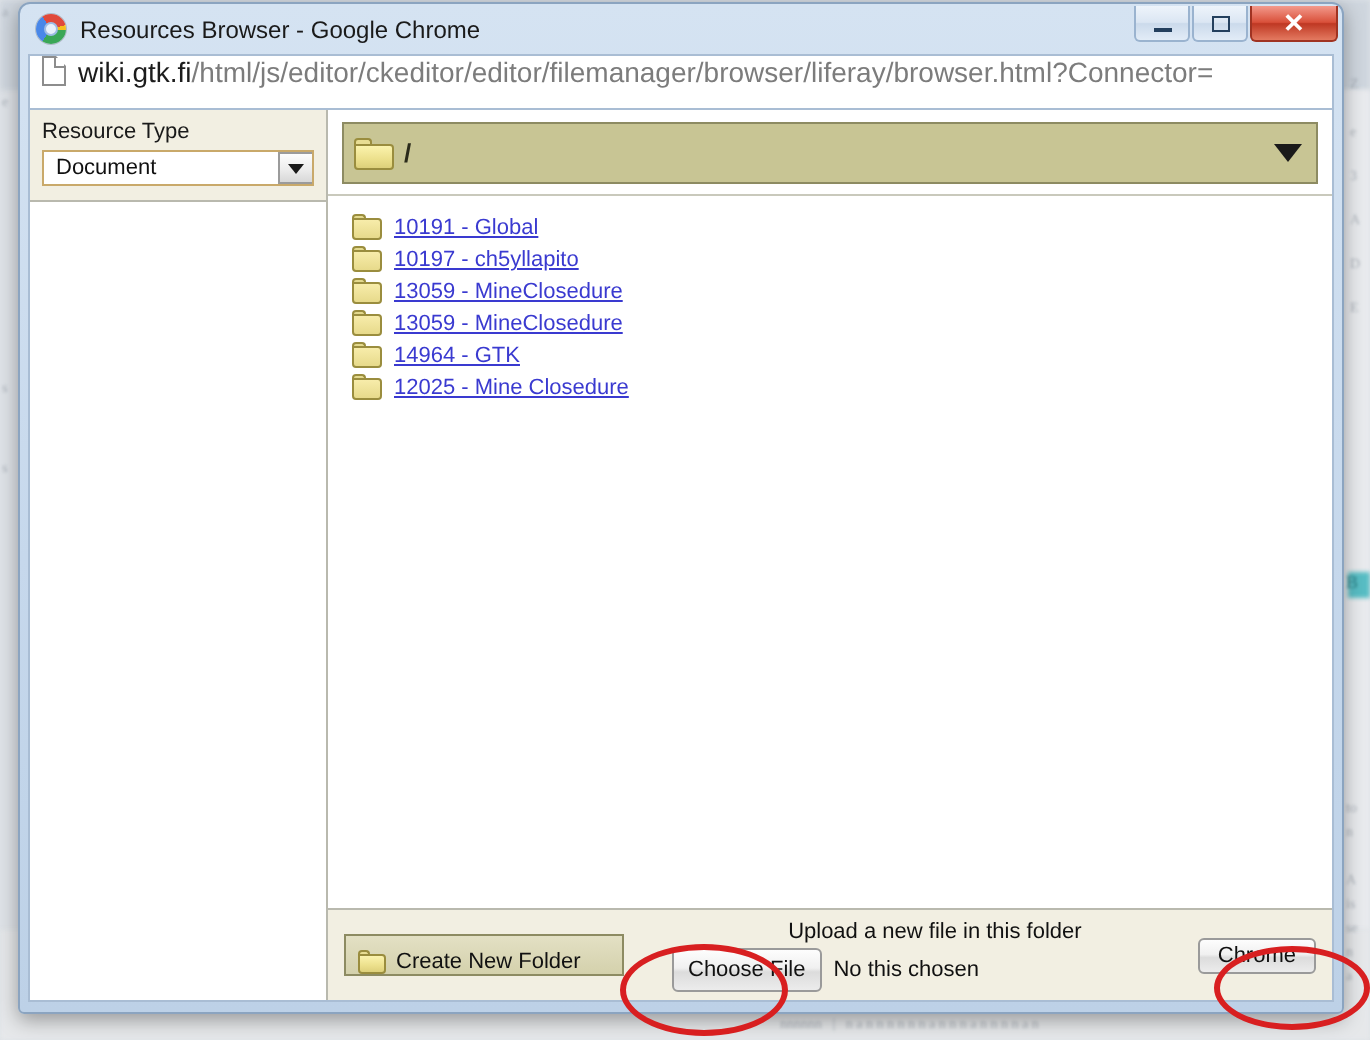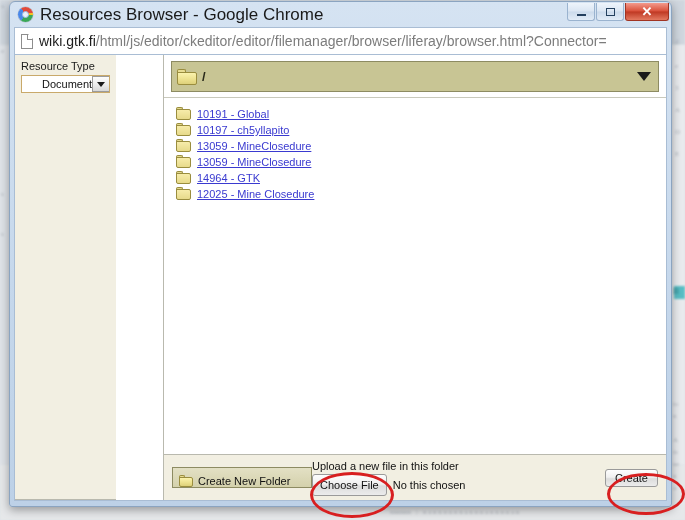--- a/index.html
+++ b/index.html
@@ -75,21 +75,21 @@
     content: "";
     position: absolute;
     left: 4px; top: 4px;
     width: 7px; height: 7px;
     border-radius: 50%;
     background: #e8f0fb;
     border: 1px solid #9dbbe4;
     box-sizing: border-box;
   }
   #window-title {
-    font-size: 17px;
+    font-size: 12px;
     color: #1a1a1a;
     margin-left: 7px;
     white-space: nowrap;
   }
   #window-controls {
     position: absolute;
     right: 2px;
     top: 1px;
     display: flex;
     gap: 0px;
@@ -117,21 +117,21 @@
   .glyph-close { font-size: 13px; line-height: 13px; font-family: "Liberation Sans", sans-serif; }
 
   
   #urlbar-row {
     margin: 0 4px;
     height: 27px;
     background: #fff;
     border: 1px solid #a9bdd4;
     border-bottom: none;
     display: flex;
-    align-items: center;
+    align-items: flex-start;
     padding: 0 6px;
     box-sizing: border-box;
     overflow: hidden;
   }
   #page-doc-icon {
     width: 12px; height: 15px;
     flex: none;
     background: #fff;
     border: 1px solid #8d8d8d;
     position: relative;
@@ -179,41 +179,41 @@
     position: absolute;
     inset: 0;
     display: flex;
     background: #fff;
   }
   #fb-left {
     width: 148px;
     flex: none;
     border-right: 1px solid #b9b9ae;
     display: flex;
-    flex-direction: row;
+    flex-direction: column;
     background: #fff;
   }
   #resource-type-box {
     background: #f2efe2;
     border-bottom: 1px solid #b9b9ae;
     padding: 5px 6px 7px 6px;
   }
   #resource-type-label {
     font-size: 11px;
     color: #1a1a1a;
     margin-bottom: 3px;
   }
   #resource-type-select {
     height: 18px;
     background: #fff;
     border: 1px solid #c9a96a;
     display: flex;
     align-items: center;
     box-sizing: border-box;
-    padding-left: 20px;
+    padding-left: 6px;
   }
   #resource-type-value {
     font-size: 11px;
     color: #111;
     flex: 1;
   }
   #resource-type-arrow {
     width: 17px;
     height: 16px;
     background: linear-gradient(180deg,#fdfdfd 0%, #ececec 55%, #d8d8d8 100%);
@@ -340,26 +340,28 @@
     padding-left: 6px;
     box-sizing: border-box;
     flex: none;
   }
   #create-folder-btn .folder-ico { width: 14px; height: 12px; margin-right: 5px; }
   #create-folder-btn .folder-ico .tab { width: 6px; height: 3px; }
   #create-folder-btn .folder-ico .body { top: 2px; width: 14px; height: 10px; }
   #create-folder-label { font-size: 11px; color: #111; }
 
   #upload-area {
+    margin-left: 24px;
     display: flex;
     flex-direction: column;
     justify-content: center;
     gap: 2px;
     flex: 1;
     min-width: 0;
+    text-align: center;
   }
   #upload-hint { font-size: 11px; color: #111; white-space: nowrap; }
   #upload-row { display: flex; align-items: center; gap: 6px; }
   .gray-btn {
     background: linear-gradient(180deg,#fdfdfd 0%, #f0f0f0 45%, #dcdcdc 55%, #ececec 100%);
     border: 1px solid #9a9a9a;
     border-radius: 3px;
     font-size: 11px;
     color: #111;
     padding: 4px 7px;
@@ -520,21 +522,21 @@
           </div>
 
           <div id="upload-area">
             <div id="upload-hint">Upload a new file in this folder</div>
             <div id="upload-row">
               <span class="gray-btn">Choose File</span>
               <span id="no-file-text">No this chosen</span>
             </div>
           </div>
 
-          <span class="gray-btn" id="upload-btn">Create</span>
+          <span class="gray-btn" id="upload-btn">Chrome</span>
         </div>
       </div>
     </div>
   </div>
 </div>
 
 <div class="annot-ellipse" style="left:310px;top:472px;width:78px;height:40px;"></div>
 <div class="annot-ellipse" style="left:607px;top:473px;width:72px;height:36px;"></div>
 
 </body></html>

